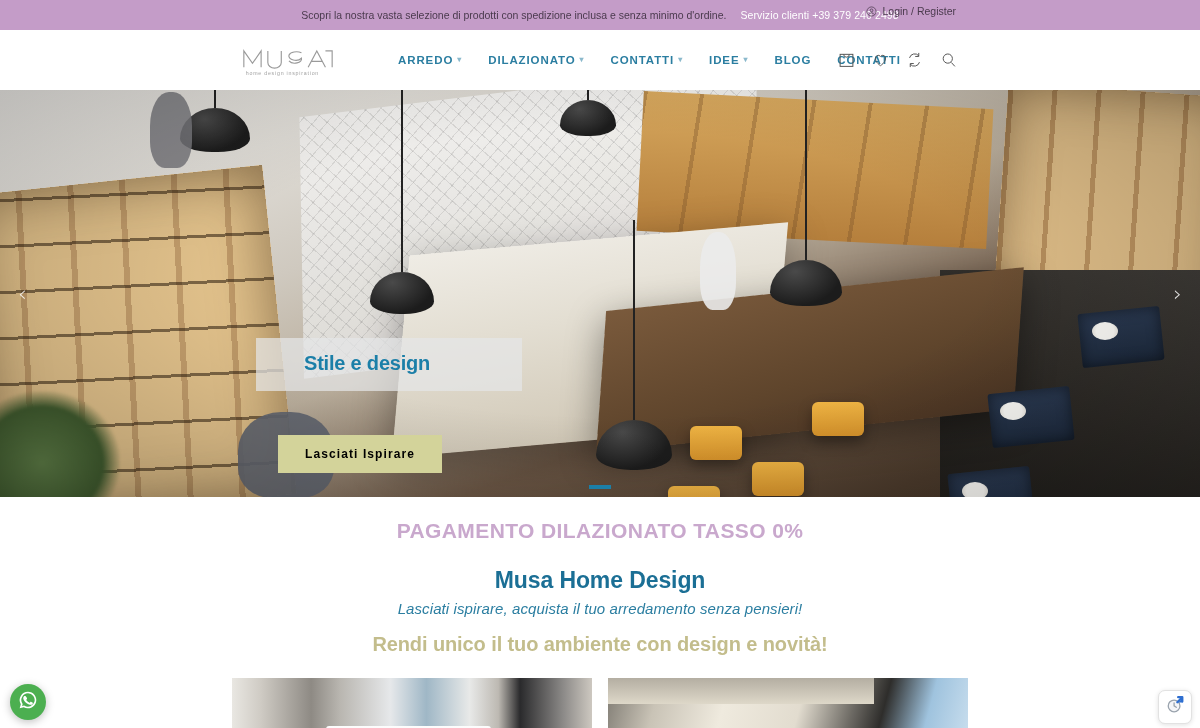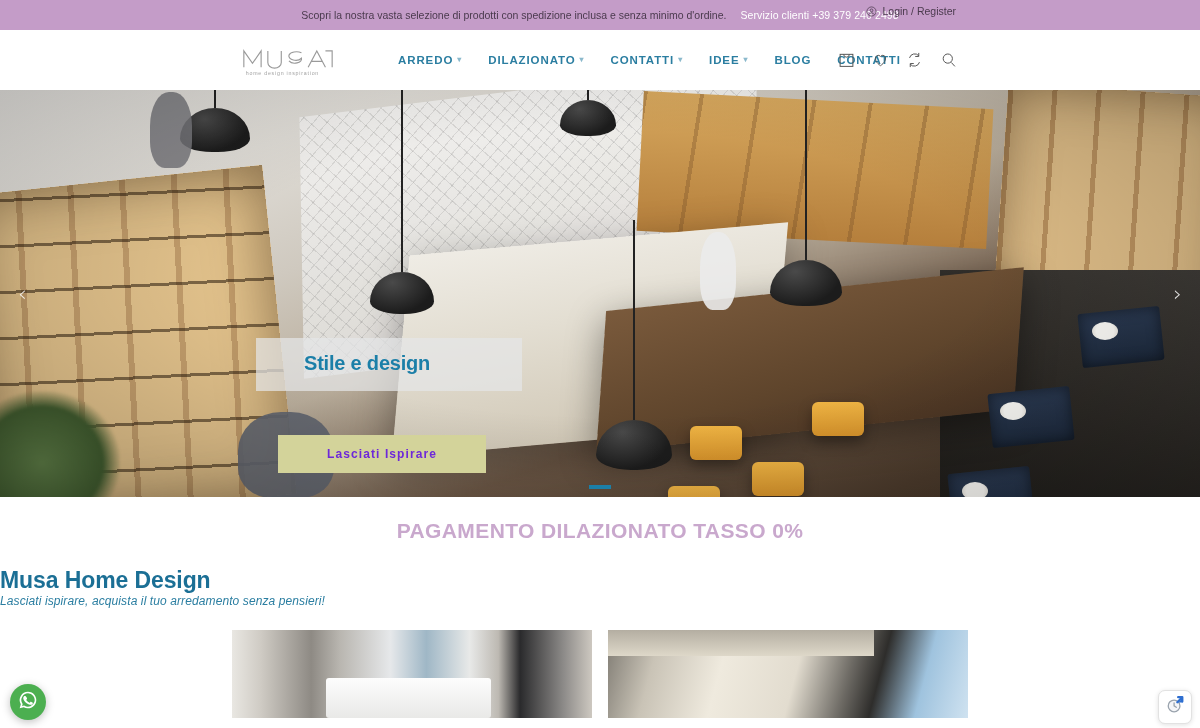--- a/index.html
+++ b/index.html
@@ -182,25 +182,25 @@
     position:absolute; left:256px; top:248px;
     width:266px; padding:14px 16px 16px 14px;
     background:rgba(228,230,232,.72);
   }
   .hero-title {
     font-size:20px; line-height:1.14; font-weight:700;
     color:#1b7fa8; letter-spacing:-.2px;margin-left:34px;
   }
   .hero-btn {
     position:absolute; left:278px; top:345px;
-    width:208px; height:38px;
+    width:164px; height:38px;
     background:#d3d39a;
     display:flex; align-items:center; justify-content:center;
     font-size:12px; font-weight:700; letter-spacing:1.1px;
-    color:#6d28d9; cursor:pointer;
+    color:#000000; cursor:pointer;
   }
   .hero-arrow {
     position:absolute; top:50%; transform:translateY(-50%);
     font-size:22px; color:rgba(255,255,255,.85);
     cursor:pointer; font-weight:300; line-height:1;
     font-family:"DejaVu Sans", sans-serif;
   }
   .hero-arrow.left { left:18px; }
   .hero-arrow.right { right:18px; }
   .hero-dots {
@@ -212,26 +212,26 @@
 
   
   .promo {
     text-align:center;
     padding:22px 0 10px;
     font-size:21px; font-weight:700; letter-spacing:.4px;
     color:#c9a8cd;
   }
 
   
-  .intro { padding-top:14px; }
+  .intro { text-align:center; padding-top:14px; }
   .intro-title {
     font-size:23px; font-weight:700; color:#1b6f95; letter-spacing:-.1px;
   }
   .intro-sub {
-    font-size:12px; font-style:italic;
+    margin-top:6px; font-size:15px; font-style:italic;
     color:#2b7ea1; letter-spacing:.1px;
   }
   .intro-head2 {
     margin-top:16px; font-size:20px; font-weight:700;
     color:#c3bd8c; letter-spacing:-.1px;
   }
 
   
   .cards {
     margin-top:22px;
@@ -405,20 +405,21 @@
   <div class="hero-dots">
     <span class="dot active"></span>
   </div>
 </div>
 
 <div class="promo">PAGAMENTO DILAZIONATO TASSO 0%</div>
 
 <div class="intro">
   <div class="intro-title">Musa Home Design</div>
   <div class="intro-sub">Lasciati ispirare, acquista il tuo arredamento senza pensieri!</div>
+  <div class="intro-head2">Rendi unico il tuo ambiente con design e novità!</div>
 </div>
 
 <div class="cards">
   <div class="card card-a"></div>
   <div class="card card-b"></div>
 </div>
 
 <div class="wa">
   <span>
     <svg width="20" height="20" viewBox="0 0 24 24" fill="#fff">

